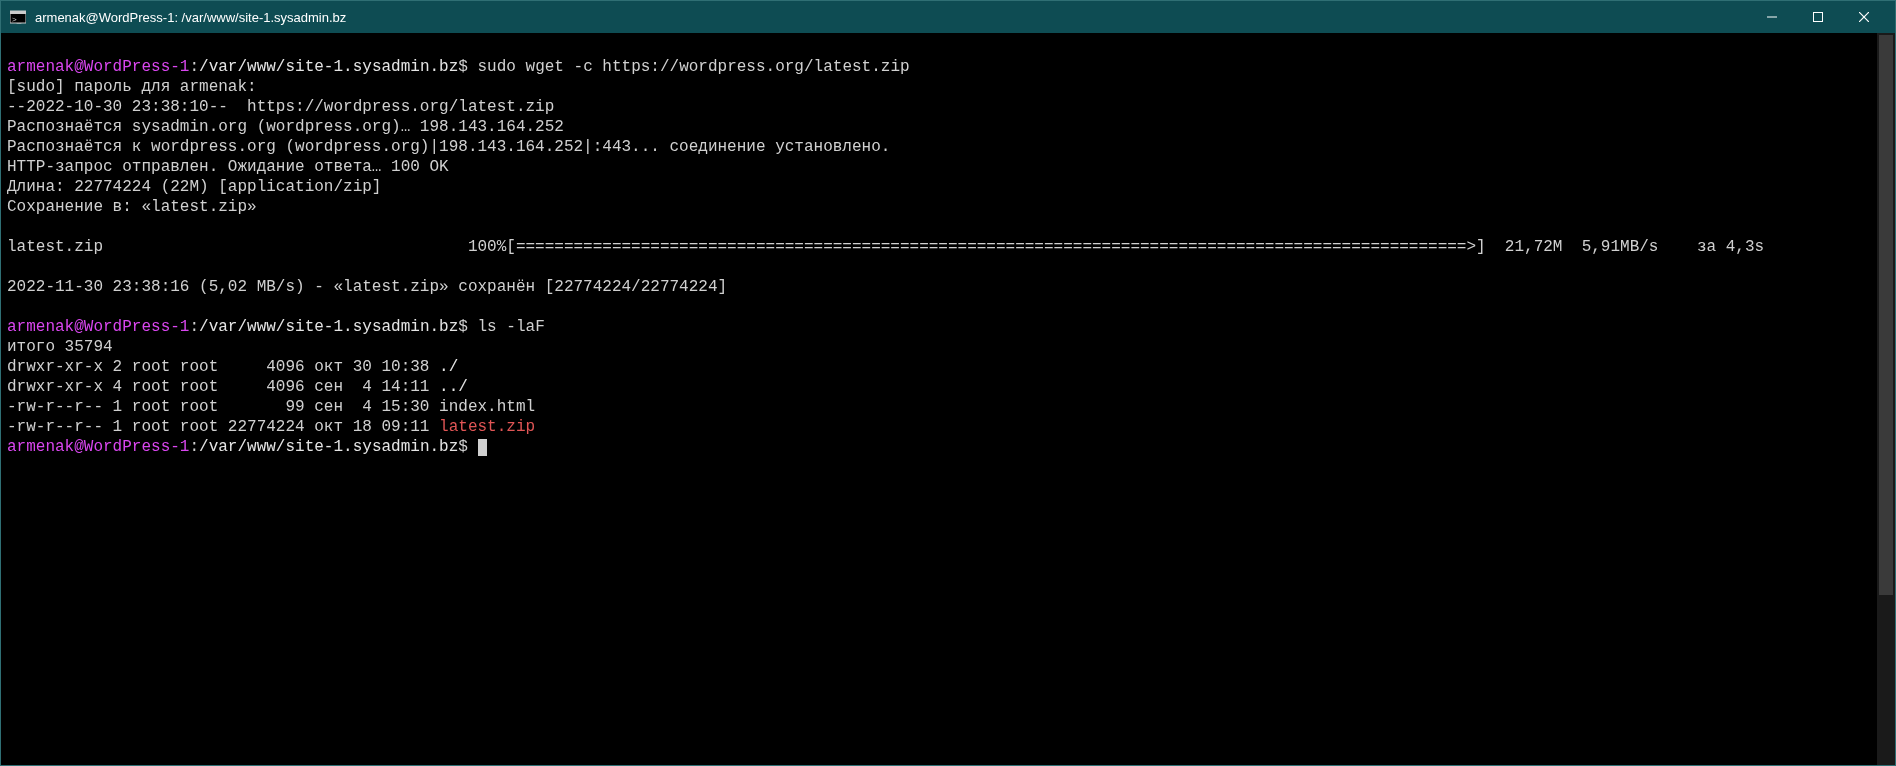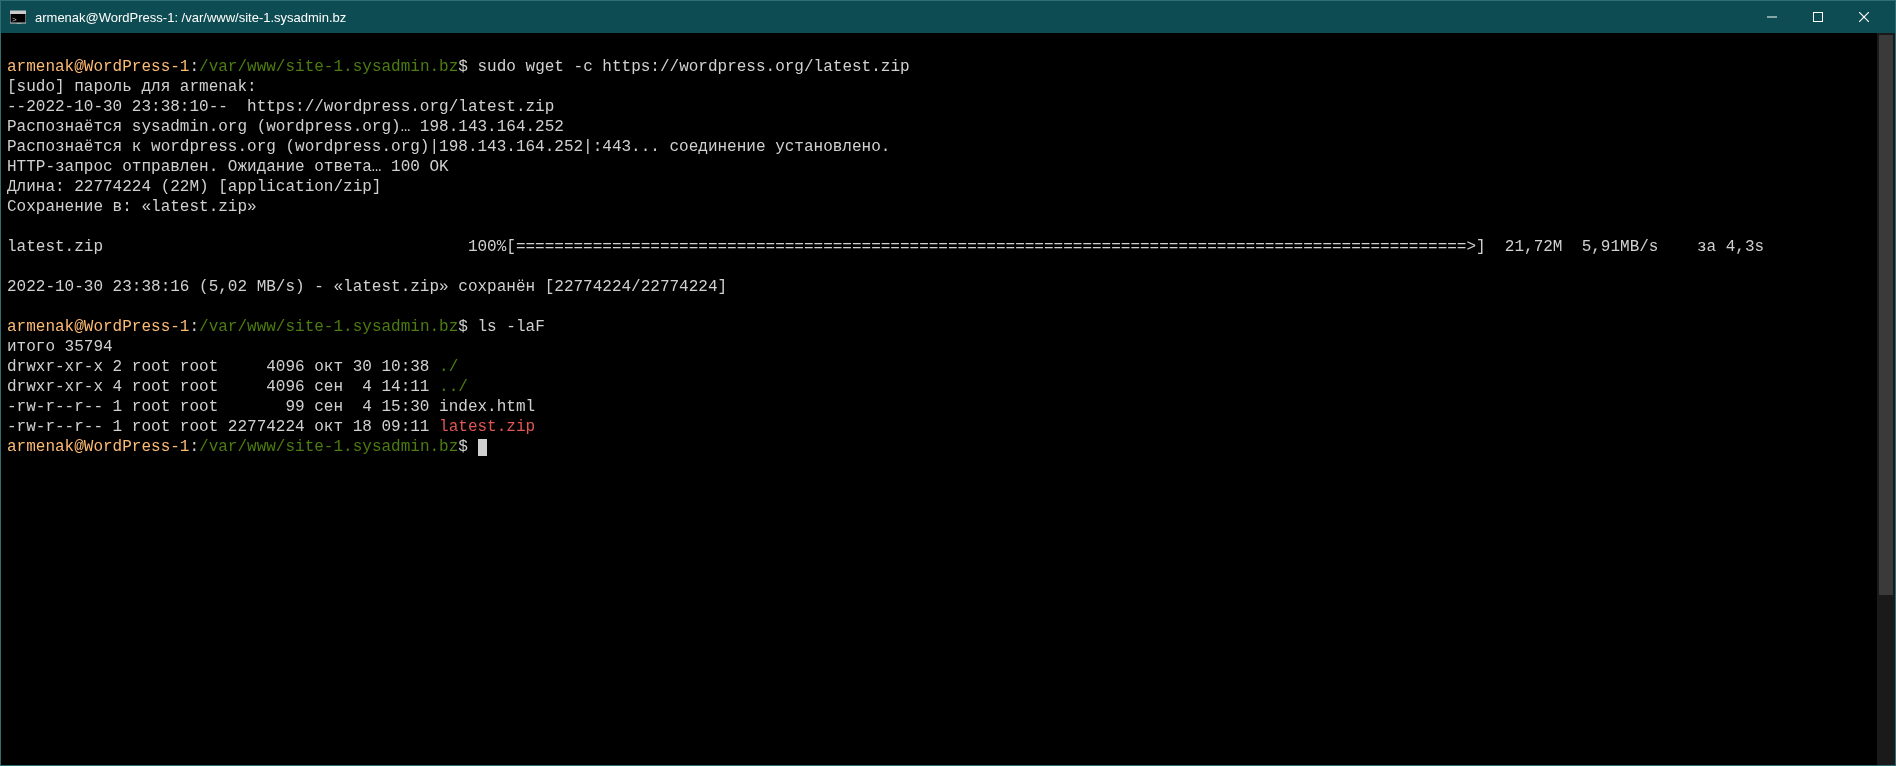--- a/index.html
+++ b/index.html
@@ -18,22 +18,22 @@
     .tb-spacer{ flex:1 1 auto; }
     .tb-btn   { width:46px; height:32px; display:flex; align-items:center;
                 justify-content:center; cursor:pointer; }
     .term     { flex:1 1 auto; background:#000; padding:4px 6px;
                 line-height:20px; white-space:pre; overflow:hidden;
                 position:relative; }
     .scrollbar{ position:absolute; right:0; top:0; width:18px; height:100%;
                 background:#1a1a1a; }
     .sb-thumb { position:absolute; right:2px; top:2px; width:14px; height:560px;
                 background:#3a3a3a; }
-    .u { color:#fdba74; }   
-    .p { color:#4d7c0f;text-align:right; }   
+    .u { color:#d946ef; }   
+    .p { color:#e5e5e5;text-align:right; }   
     .r { color:#e05555; }   
     .cursor { display:inline-block; width:9px; height:17px;
               background:#d0d0d0; vertical-align:text-bottom; }
   </style>
 </head>
 <body>
 
 <div class="window">
 
   <div class="titlebar">
@@ -69,21 +69,21 @@
 <span>[sudo] пароль для armenak:</span>
 <span>--2022-10-30 23:38:10--  https://wordpress.org/latest.zip</span>
 <span>Распознаётся sysadmin.org (wordpress.org)… 198.143.164.252</span>
 <span>Распознаётся к wordpress.org (wordpress.org)|198.143.164.252|:443... соединение установлено.</span>
 <span>HTTP-запрос отправлен. Ожидание ответа… 100 OK</span>
 <span>Длина: 22774224 (22M) [application/zip]</span>
 <span>Сохранение в: «latest.zip»</span>
 
 <span>latest.zip</span>                                      <span>100%</span><span>[===================================================================================================&gt;]</span>  <span>21,72M</span>  <span>5,91MB/s</span>    <span>за 4,3s</span>
 
-<span>2022-10-30 23:38:16 (5,02 MB/s) - «latest.zip» сохранён [22774224/22774224]</span>
+<span>2022-11-30 23:38:16 (5,02 MB/s) - «latest.zip» сохранён [22774224/22774224]</span>
 
 <span class="u">armenak@WordPress-1</span><span>:</span><span class="p">/var/www/site-1.sysadmin.bz</span><span>$</span> <span>ls -laF</span>
 <span>итого 35794</span>
 <span>drwxr-xr-x 2 root root     4096 окт 30 10:38 </span><span class="p">./</span>
 <span>drwxr-xr-x 4 root root     4096 сен  4 14:11 </span><span class="p">../</span>
 <span>-rw-r--r-- 1 root root       99 сен  4 15:30 index.html</span>
 <span>-rw-r--r-- 1 root root 22774224 окт 18 09:11 </span><span class="r">latest.zip</span>
 <span class="u">armenak@WordPress-1</span><span>:</span><span class="p">/var/www/site-1.sysadmin.bz</span><span>$</span> <span class="cursor"></span>
     <div class="scrollbar">
       <div class="sb-thumb"></div>

